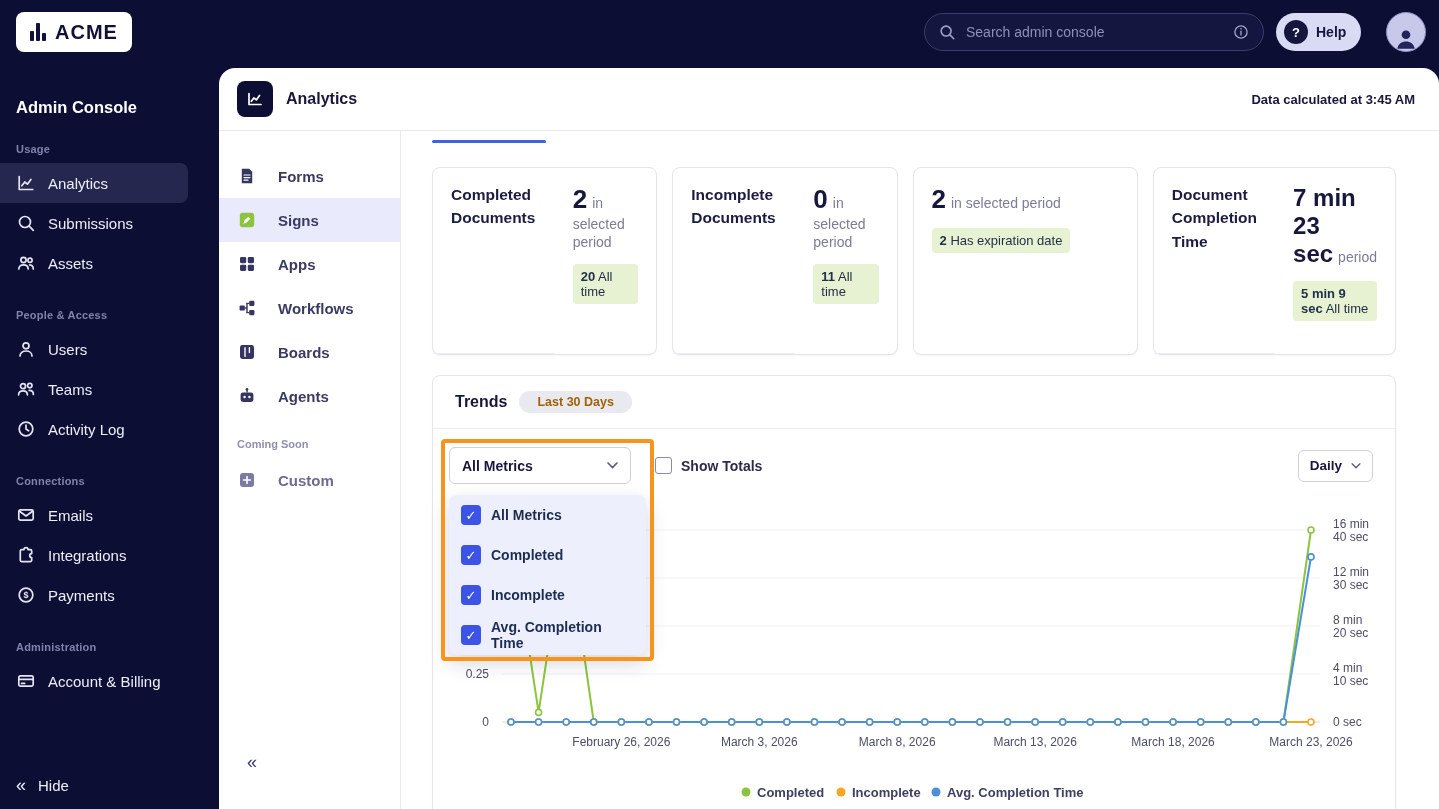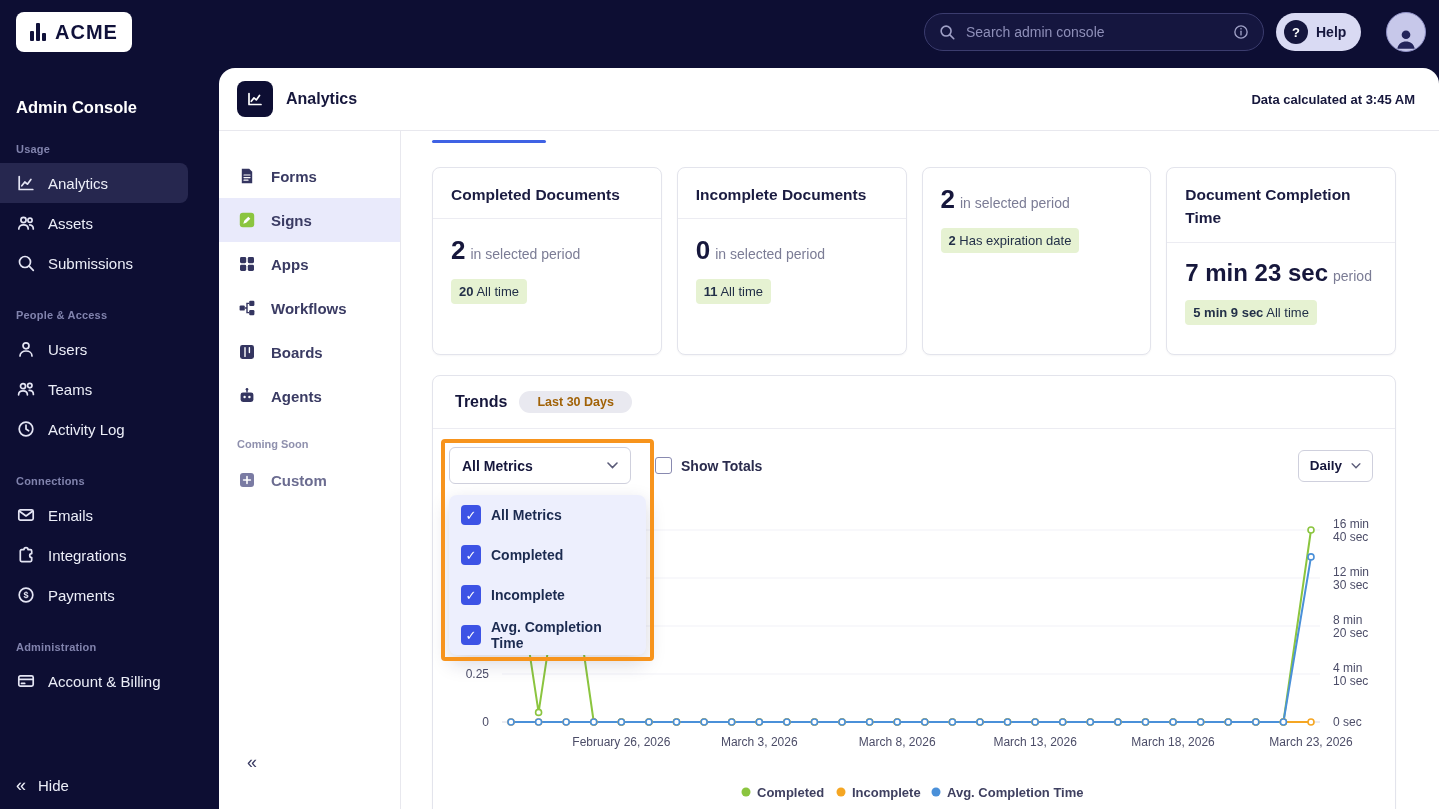--- a/index.html
+++ b/index.html
@@ -44,34 +44,34 @@
   
   .main-card { position:absolute; left:219px; top:68px; right:0; bottom:-60px; background:#fff;
                border-radius:16px 16px 0 0; }
   .card-header { height:63px; border-bottom:1px solid #e8e8ee; display:flex; align-items:center; padding:0 24px 0 18px; }
   .ch-icon { width:36px; height:36px; border-radius:8px; background:#0d0e33; display:flex; align-items:center;
              justify-content:center; margin-right:13px; }
   .ch-title { font-size:16px; font-weight:700; color:#16173c; }
   .ch-right { margin-left:auto; font-size:13px; font-weight:700; color:#16173c; }
   
   .prod-nav { position:absolute; left:0; top:63px; width:182px; bottom:0; border-right:1px solid #e8e8ee; padding-top:23px; }
-  .pn-item { height:44px; display:flex; align-items:center; gap:14px; padding:0 18px; font-size:15px; font-weight:600;
+  .pn-item { height:44px; display:flex; align-items:center; gap:21px; padding:0 18px; font-size:15px; font-weight:600;
              color:#3a3b63; cursor:pointer; }
   .pn-item svg { flex:none; }
   .pn-item.active { background:#e9eafb; }
   .pn-soon { margin:20px 18px 8px; font-size:11px; font-weight:700; color:#8f90ad; }
   .pn-item.muted { color:#6b6c90; cursor:default; }
   .pn-collapse { position:absolute; top:621px; left:28px; font-size:18px; color:#3a3b63; cursor:pointer; }
   
   .content { position:absolute; left:213px; right:43px; top:63px; bottom:0; padding-top:36px; }
   .tab-indicator { position:absolute; top:9px; left:0; width:114px; height:3px; border-radius:2px; background:#3f62e4; cursor:pointer; }
   
   .stat-row { display:flex; gap:15px; }
   .stat-card { flex:1; height:188px; background:#fff; border:1px solid #e3e4ec; border-radius:8px;
-               box-shadow:0 1px 2px rgba(20,20,60,.04); display:flex; flex-direction:column; }
+               box-shadow:0 1px 2px rgba(20,20,60,.04); display:flex; flex-direction:row; }
   .sc-title { padding:15px 18px 12px; font-size:15.5px; font-weight:700; color:#1b1c41; border-bottom:1px solid #ececf2;
               line-height:1.5; }
   .sc-body { padding:16px 18px; }
   .sc-big { font-size:26px; font-weight:700; color:#16173c; }
   .sc-suffix { font-size:14px; color:#7b7c95; margin-left:5px; }
   .sc-badge { display:inline-block; margin-top:13px; background:#e6f2d2; border-radius:4px; padding:5px 8px;
               font-size:13px; color:#233048; }
   .sc-badge b { font-weight:700; }
   
   .trends-card { position:relative; margin-top:20px; height:480px; background:#fff; border:1px solid #e3e4ec;
@@ -145,34 +145,34 @@
 
   <div class="sb-section">Usage</div>
   <div class="sb-item active">
     <svg width="20" height="20" viewBox="0 0 20 20" fill="none" stroke="currentColor" stroke-width="1.7" stroke-linecap="round" stroke-linejoin="round">
         <path d="M3.2 3.5v13h13.6"></path>
         <path d="M5.8 12.8l3-3.8 2.6 2.2 3.5-4.8"></path>
       </svg>
     <span>Analytics</span>
   </div>
   <div class="sb-item">
+    <svg width="20" height="20" viewBox="0 0 20 20" fill="none" stroke="currentColor" stroke-width="1.7" stroke-linecap="round">
+        <circle cx="9" cy="9" r="5.5"></circle>
+        <path d="M13.2 13.2 17.3 17.3"></path>
+      </svg>
+    <span>Submissions</span>
+  </div>
+  <div class="sb-item">
     <svg width="20" height="20" viewBox="0 0 20 20" fill="none" stroke="currentColor" stroke-width="1.7" stroke-linecap="round" stroke-linejoin="round">
         <circle cx="7.5" cy="7" r="2.6"></circle>
         <path d="M2.8 16c0-2.6 2.1-4.2 4.7-4.2s4.7 1.6 4.7 4.2"></path>
         <circle cx="14" cy="7.3" r="2.1"></circle>
         <path d="M13.7 11.9c2.2.2 3.6 1.7 3.6 4"></path>
       </svg>
     <span>Assets</span>
-  </div>
-  <div class="sb-item">
-    <svg width="20" height="20" viewBox="0 0 20 20" fill="none" stroke="currentColor" stroke-width="1.7" stroke-linecap="round">
-        <circle cx="9" cy="9" r="5.5"></circle>
-        <path d="M13.2 13.2 17.3 17.3"></path>
-      </svg>
-    <span>Submissions</span>
   </div>
 
   <div class="sb-section">People &amp; Access</div>
   <div class="sb-item">
     <svg width="20" height="20" viewBox="0 0 20 20" fill="none" stroke="currentColor" stroke-width="1.7" stroke-linecap="round" stroke-linejoin="round">
         <circle cx="10" cy="6.8" r="3"></circle>
         <path d="M4 17c0-3.2 2.7-5 6-5s6 1.8 6 5"></path>
       </svg>
     <span>Users</span>
   </div>

